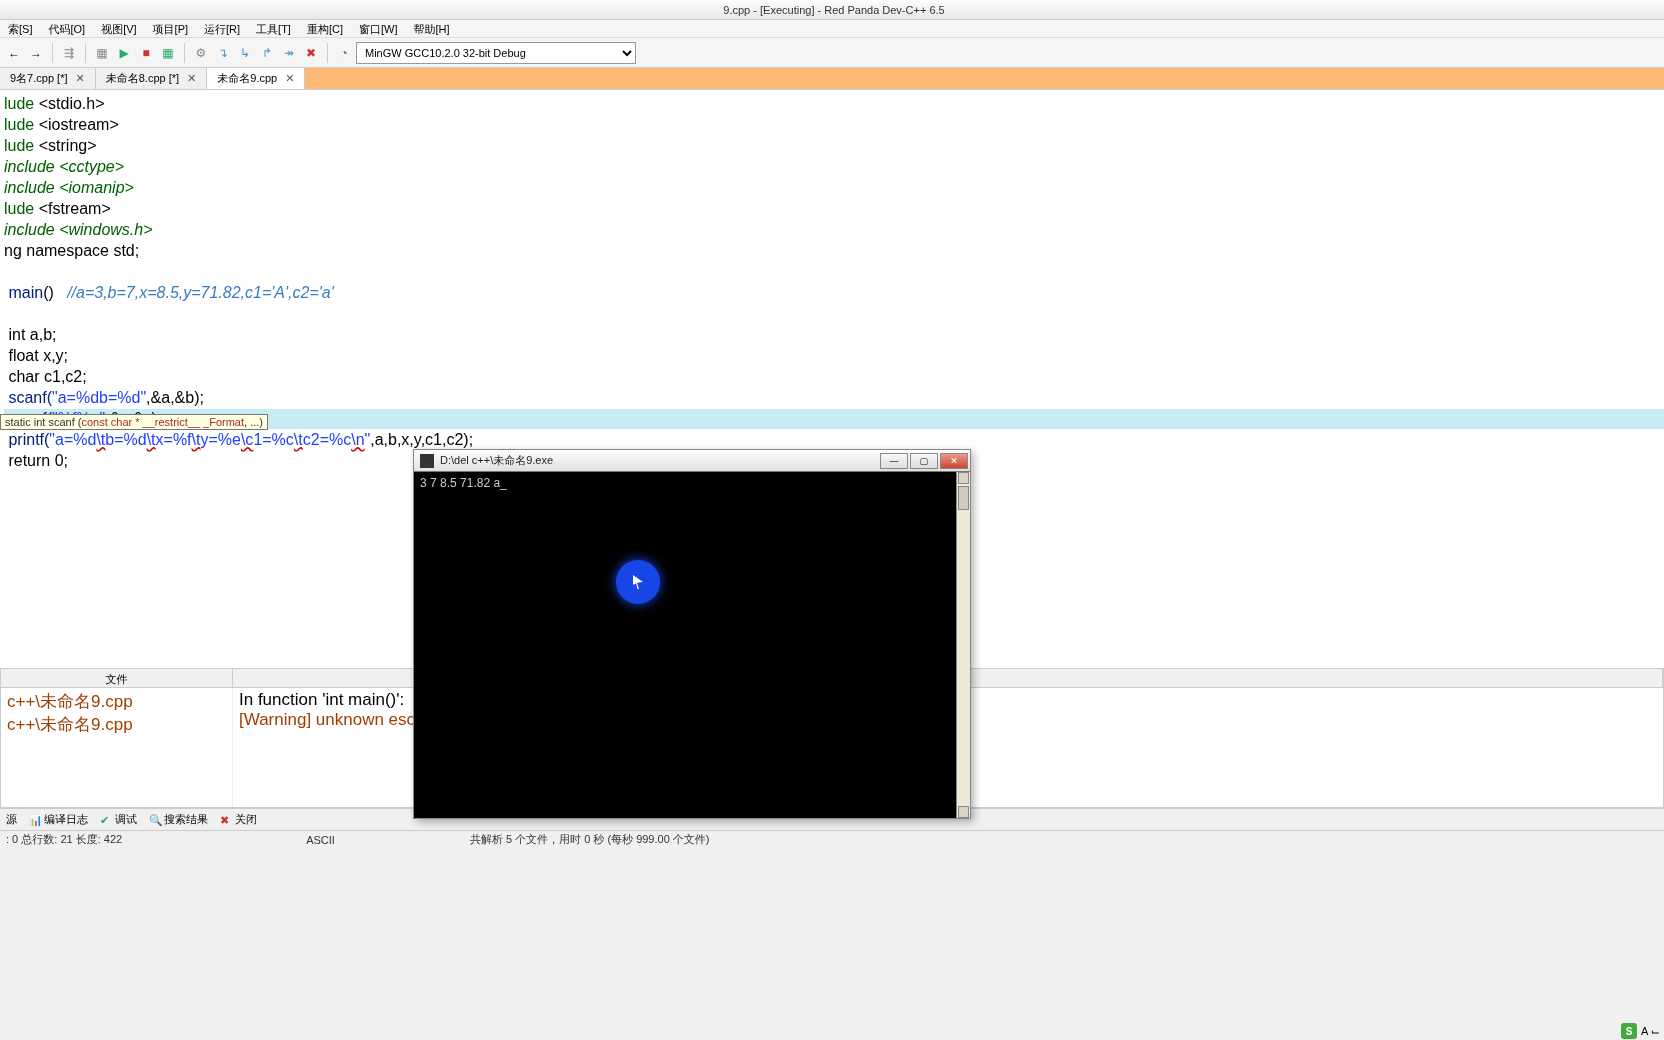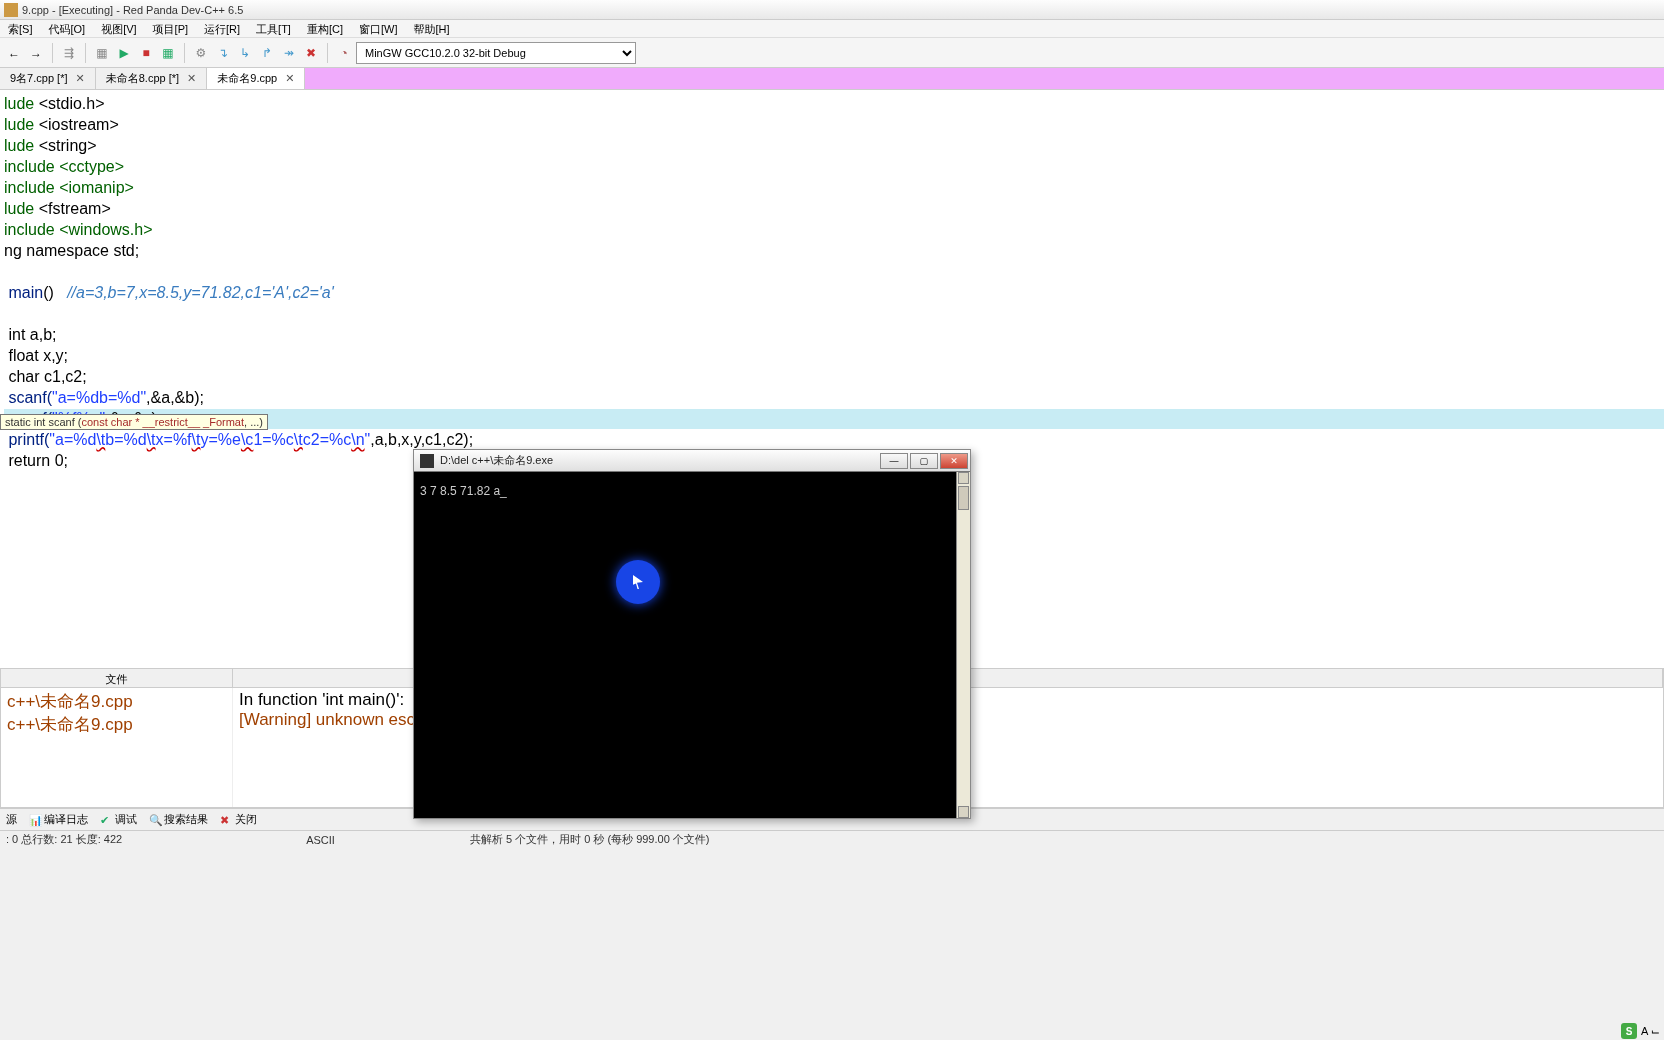--- a/index.html
+++ b/index.html
@@ -1,43 +1,43 @@
 <!DOCTYPE html>
 <html><head>
 <meta charset="utf-8">
 <style>
 * { margin:0; padding:0; box-sizing:border-box; font-family:"Microsoft YaHei","Segoe UI",Tahoma,sans-serif; }
 body { width:1664px; height:1040px; background:#f0f0f0; position:relative; overflow:hidden; }
 
 
-.titlebar { height:20px; background:linear-gradient(#fdfdfd,#e8e8e8); border-bottom:1px solid #ccc; font-size:11px; line-height:20px; padding-left:4px; color:#333; display:flex; align-items:center; }
+.titlebar { height:20px; background:linear-gradient(#fdfdfd,#e8e8e8); border-bottom:1px solid #ccc; font-size:11px; line-height:20px; padding-left:4px; color:#333; display:flex; align-items:center;flex-direction:column; }
 .titlebar .icon { width:14px; height:14px; background:#c94; margin-right:4px; }
 
 
 .menubar { height:18px; background:#f5f5f5; border-bottom:1px solid #ddd; display:flex; font-size:11px; }
 .menubar span { padding:2px 8px; cursor:default; }
 
 
 .toolbar { height:30px; background:#f5f5f5; border-bottom:1px solid #ccc; display:flex; align-items:center; padding:0 4px; gap:2px; }
 .tbtn { width:20px; height:20px; border:1px solid transparent; display:flex; align-items:center; justify-content:center; font-size:12px; cursor:pointer; }
 .tsep { width:1px; height:20px; background:#ccc; margin:0 4px; }
 .compiler-select { flex:0 0 280px; height:22px; border:1px solid #999; background:#fff; font-size:11px; padding:0 4px; }
 
 
-.tabbar { height:22px; background:#f0abfc; border-bottom:1px solid #ccc; display:flex; font-size:11px; }
+.tabbar { height:22px; background:#fdba74; border-bottom:1px solid #ccc; display:flex; font-size:11px; }
 .tab { padding:3px 10px; border-right:1px solid #ccc; background:#f0f0f0; display:flex; align-items:center; gap:8px; cursor:pointer; }
 .tab.active { background:#fff; }
 .tab .x { font-size:11px; color:#555; cursor:pointer; }
 
 
 .editor { height:578px; background:#fff; padding:4px 0 4px 4px; overflow:auto; position:relative; }
 .editor pre { font-family:Consolas,"Courier New",monospace; font-size:16px; line-height:20px; white-space:pre; }
 .line-hl { background:#c8ecf4; }
 .k-pre  { color:#006000; }
-.k-inc  { color:#006000; }
+.k-inc  { color:#006000; font-style:italic; }
 .k-hdr  { color:#000; }
 .k-cmt  { color:#3a7cbf; font-style:italic; }
 .k-str  { color:#1f3fff; }
 .k-str span.wavy { text-decoration: underline wavy #c00; text-decoration-skip-ink: none; }
 .k-var  { color:#002080; }
 .tooltip { position:absolute; left:0; top:324px; background:#ffffe1; border:1px solid #777; font-size:11px; padding:1px 4px; font-family:Tahoma,sans-serif; }
 .tooltip .p1 { color:#333; }
 .tooltip .p2 { color:#a52a2a; }
 
 
@@ -61,21 +61,21 @@
 .tray-ic { width:16px; height:16px; background:#4a4; border-radius:3px; color:#fff; display:flex; align-items:center; justify-content:center; font-weight:bold; font-size:10px;}
 
 
 .console { position:absolute; left:413px; top:449px; width:558px; height:370px; border:1px solid #888; background:#000; box-shadow:3px 3px 8px rgba(0,0,0,.3); }
 .console .titlerow { height:22px; background:linear-gradient(#fdfdfd,#e0e0e0); display:flex; align-items:center; justify-content:space-between; border-bottom:1px solid #777;gap:44px; }
 .console .titlerow .tl { display:flex; align-items:center; gap:6px; padding-left:6px; font-size:11px; color:#222; }
 .console .titlerow .tl .cic { width:14px; height:14px; background:#333; }
 .console .titlerow .wbtns { display:flex; }
 .console .titlerow .wbtns div { width:28px; height:16px; margin-right:2px; border:1px solid #888; background:linear-gradient(#f8f8f8,#ddd); font-size:9px; display:flex; align-items:center; justify-content:center; cursor:pointer; }
 .console .titlerow .wbtns .close { background:linear-gradient(#e98,#c43); color:#fff; }
-.console .body { position:relative; height:calc(100% - 22px); background:#000; color:#ccc; font-family:"Lucida Console",Consolas,monospace; font-size:12px; padding:12px 6px; }
+.console .body { position:relative; height:calc(100% - 22px); background:#000; color:#ccc; font-family:"Lucida Console",Consolas,monospace; font-size:12px; padding:4px 6px; }
 .console .body .sb { position:absolute; right:0; top:0; bottom:0; width:14px; background:#ece9d8; border-left:1px solid #888; }
 .console .body .sb .thumb { position:absolute; left:1px; right:1px; top:14px; height:24px; background:#cfcabb; border:1px solid #888;}
 .console .body .sb .arr { position:absolute; left:1px; right:1px; height:12px; background:#d8d4c4; border:1px solid #888;}
 .console .body .sb .arr.up { top:0;} .console .body .sb .arr.dn { bottom:0;}
 .cursor-dot { position:absolute; width:44px; height:44px; border-radius:50%; background:#1845e6; left:616px; top:560px; display:flex; align-items:center; justify-content:center; box-shadow:0 0 12px #1845e6; }
 .cursor-dot::after{ content:""; width:10px; height:14px; background:#fff; clip-path:polygon(0 0,100% 50%,40% 55%,60% 100%,45% 100%,30% 60%,0 70%);}
 </style>
 </head>
 <body>
 

